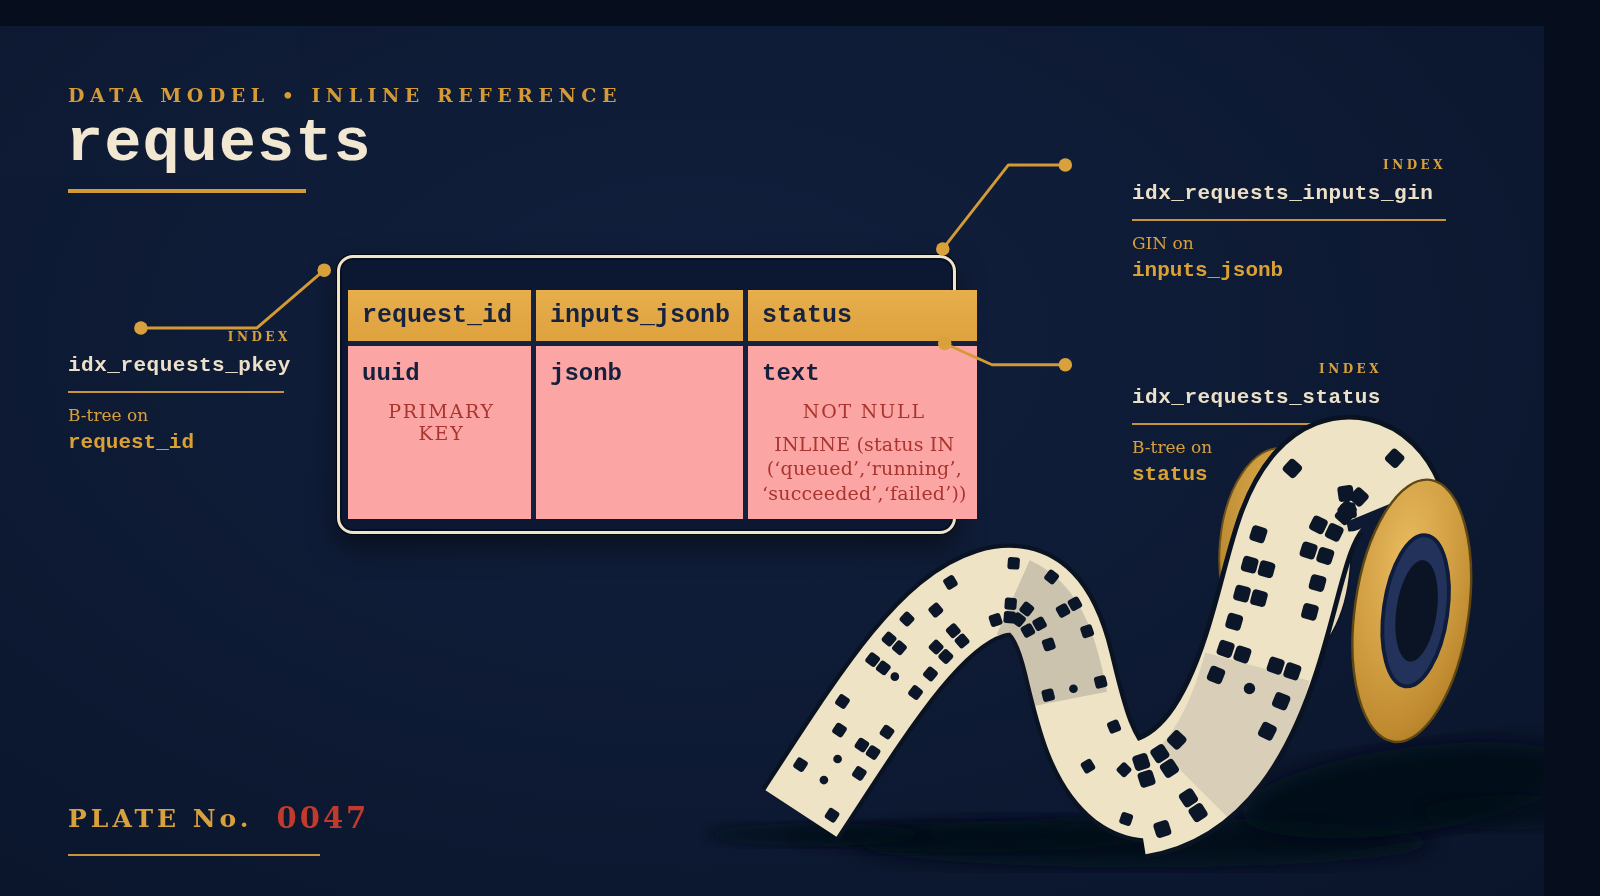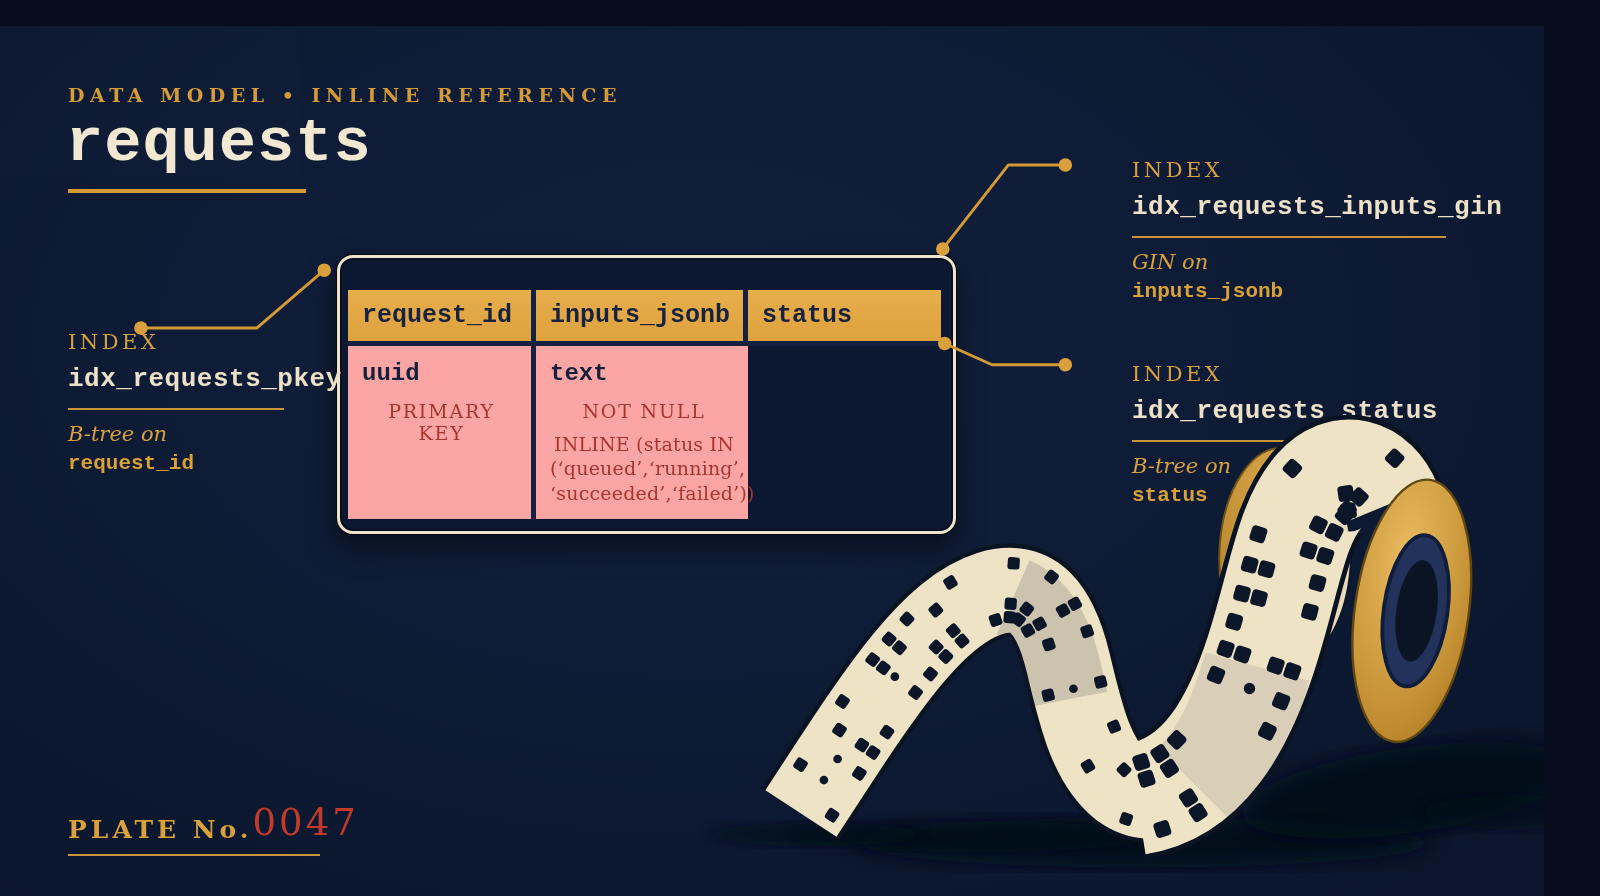--- a/index.html
+++ b/index.html
@@ -51,51 +51,51 @@
   .col-type{font-family:"Liberation Mono", monospace;font-weight:bold;font-size:24px;color:#15203c;}
   .constraint{
     margin-top:13px;font-family:"DejaVu Serif", serif;font-size:19px;
     letter-spacing:1.8px;color:#a9352e;text-align:center;
   }
   .constraint.check{margin-top:10px;letter-spacing:.2px;line-height:1.28;white-space:pre-line;}
 
   
   .anno{position:absolute;}
   .anno .idx-label{
-    font-family:"DejaVu Serif", serif;font-weight:normal;font-size:21px;
-    letter-spacing:3.5px;color:#d9a13c;
+    font-family:"DejaVu Serif", serif;font-weight:bold;font-size:12px;
+    letter-spacing:3.5px;color:#d9a13c;text-align:right;
   }
   .anno .idx-name{
     margin-top:10px;font-family:"Liberation Mono", monospace;font-weight:bold;
-    font-size:26px;color:#ece1c8;letter-spacing:.5px;
+    font-size:21px;color:#ece1c8;letter-spacing:.5px;
   }
   .anno .idx-rule{margin-top:14px;height:2px;background:#c9933a;}
   .anno .idx-method{
-    margin-top:12px;font-family:"DejaVu Serif", serif;font-style:italic;
-    font-size:21px;color:#d9a13c;
+    margin-top:12px;font-family:"DejaVu Serif", serif;
+    font-size:17px;color:#d9a13c;
   }
   .anno .idx-column{
     margin-top:6px;font-family:"Liberation Mono", monospace;font-weight:bold;
     font-size:21px;color:#d9a035;
   }
   .anno-pkey{left:68px;top:304px;}
   .anno-pkey .idx-rule{width:216px;}
   .anno-gin{left:1132px;top:132px;}
   .anno-gin .idx-rule{width:314px;}
   .anno-status{left:1132px;top:336px;}
   .anno-status .idx-rule{width:250px;}
 
   
-  .plate{position:absolute;left:68px;top:775px;display:flex;align-items:flex-end;gap:0;}
+  .plate{position:absolute;left:68px;top:775px;display:flex;align-items:center;gap:24px;}
   .plate-label{
     font-family:"DejaVu Serif", serif;font-weight:bold;font-size:25px;
     letter-spacing:4px;color:#d9a13c;
   }
   .plate-number{
-    font-family:"DejaVu Serif", serif;font-weight:normal;font-size:37px;
+    font-family:"DejaVu Serif", serif;font-weight:bold;font-size:29px;
     letter-spacing:3px;color:#c23a2c;
   }
   .plate-rule{position:absolute;left:68px;top:828px;width:252px;height:2px;background:#c9933a;}
 </style>
 </head>
 <body>
 
 <div class="canvas">
 
   <div class="layer-text">
@@ -106,20 +106,23 @@
 
     <div class="table-card">
       <div class="table-grid">
         <div class="th">request_id</div>
         <div class="th">inputs_jsonb</div>
         <div class="th last">status</div>
 
         <div class="td">
           <div class="col-type">uuid</div>
           <div class="constraint">PRIMARY KEY</div>
+        </div>
+        <div class="td">
+          <div class="col-type">jsonb</div>
         </div>
         <div class="td last">
           <div class="col-type">text</div>
           <div class="constraint">NOT NULL</div>
           <div class="constraint check">INLINE (status IN
 (‘queued’,‘running’,
 ‘succeeded’,‘failed’))</div>
         </div>
       </div>
     </div>

